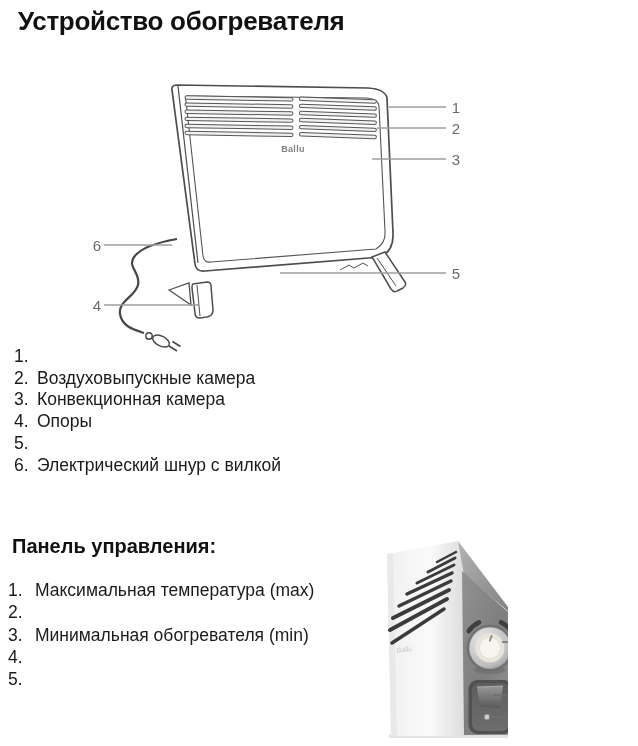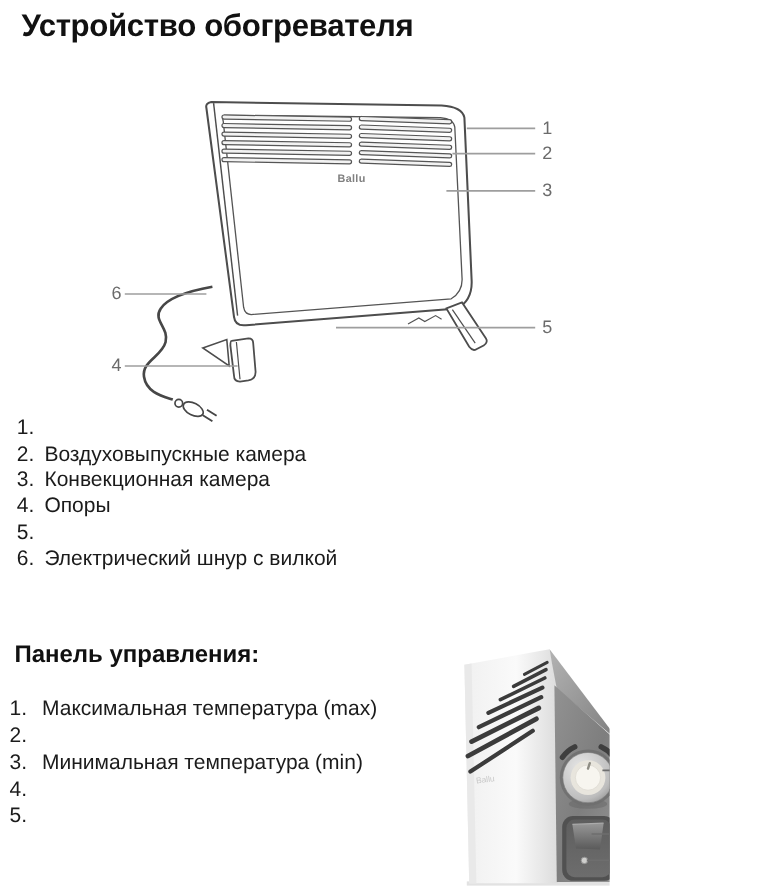--- a/index.html
+++ b/index.html
@@ -131,21 +131,21 @@
   <div class="legend" id="legend2">
     <div class="row">
         <span class="num">1.</span>
         <span>Максимальная температура (max)</span>
       </div>
     <div class="row">
         <span class="num">2.</span>
       </div>
     <div class="row">
         <span class="num">3.</span>
-        <span>Минимальная температура (min)</span>
+        <span>Минимальная обогревателя (min)</span>
       </div>
     <div class="row">
         <span class="num">4.</span>
       </div>
     <div class="row">
         <span class="num">5.</span>
       </div>
   </div>
 
   <svg class="figure" style="left:378px;top:538px;" width="240" height="206" viewBox="378 538 240 206">

